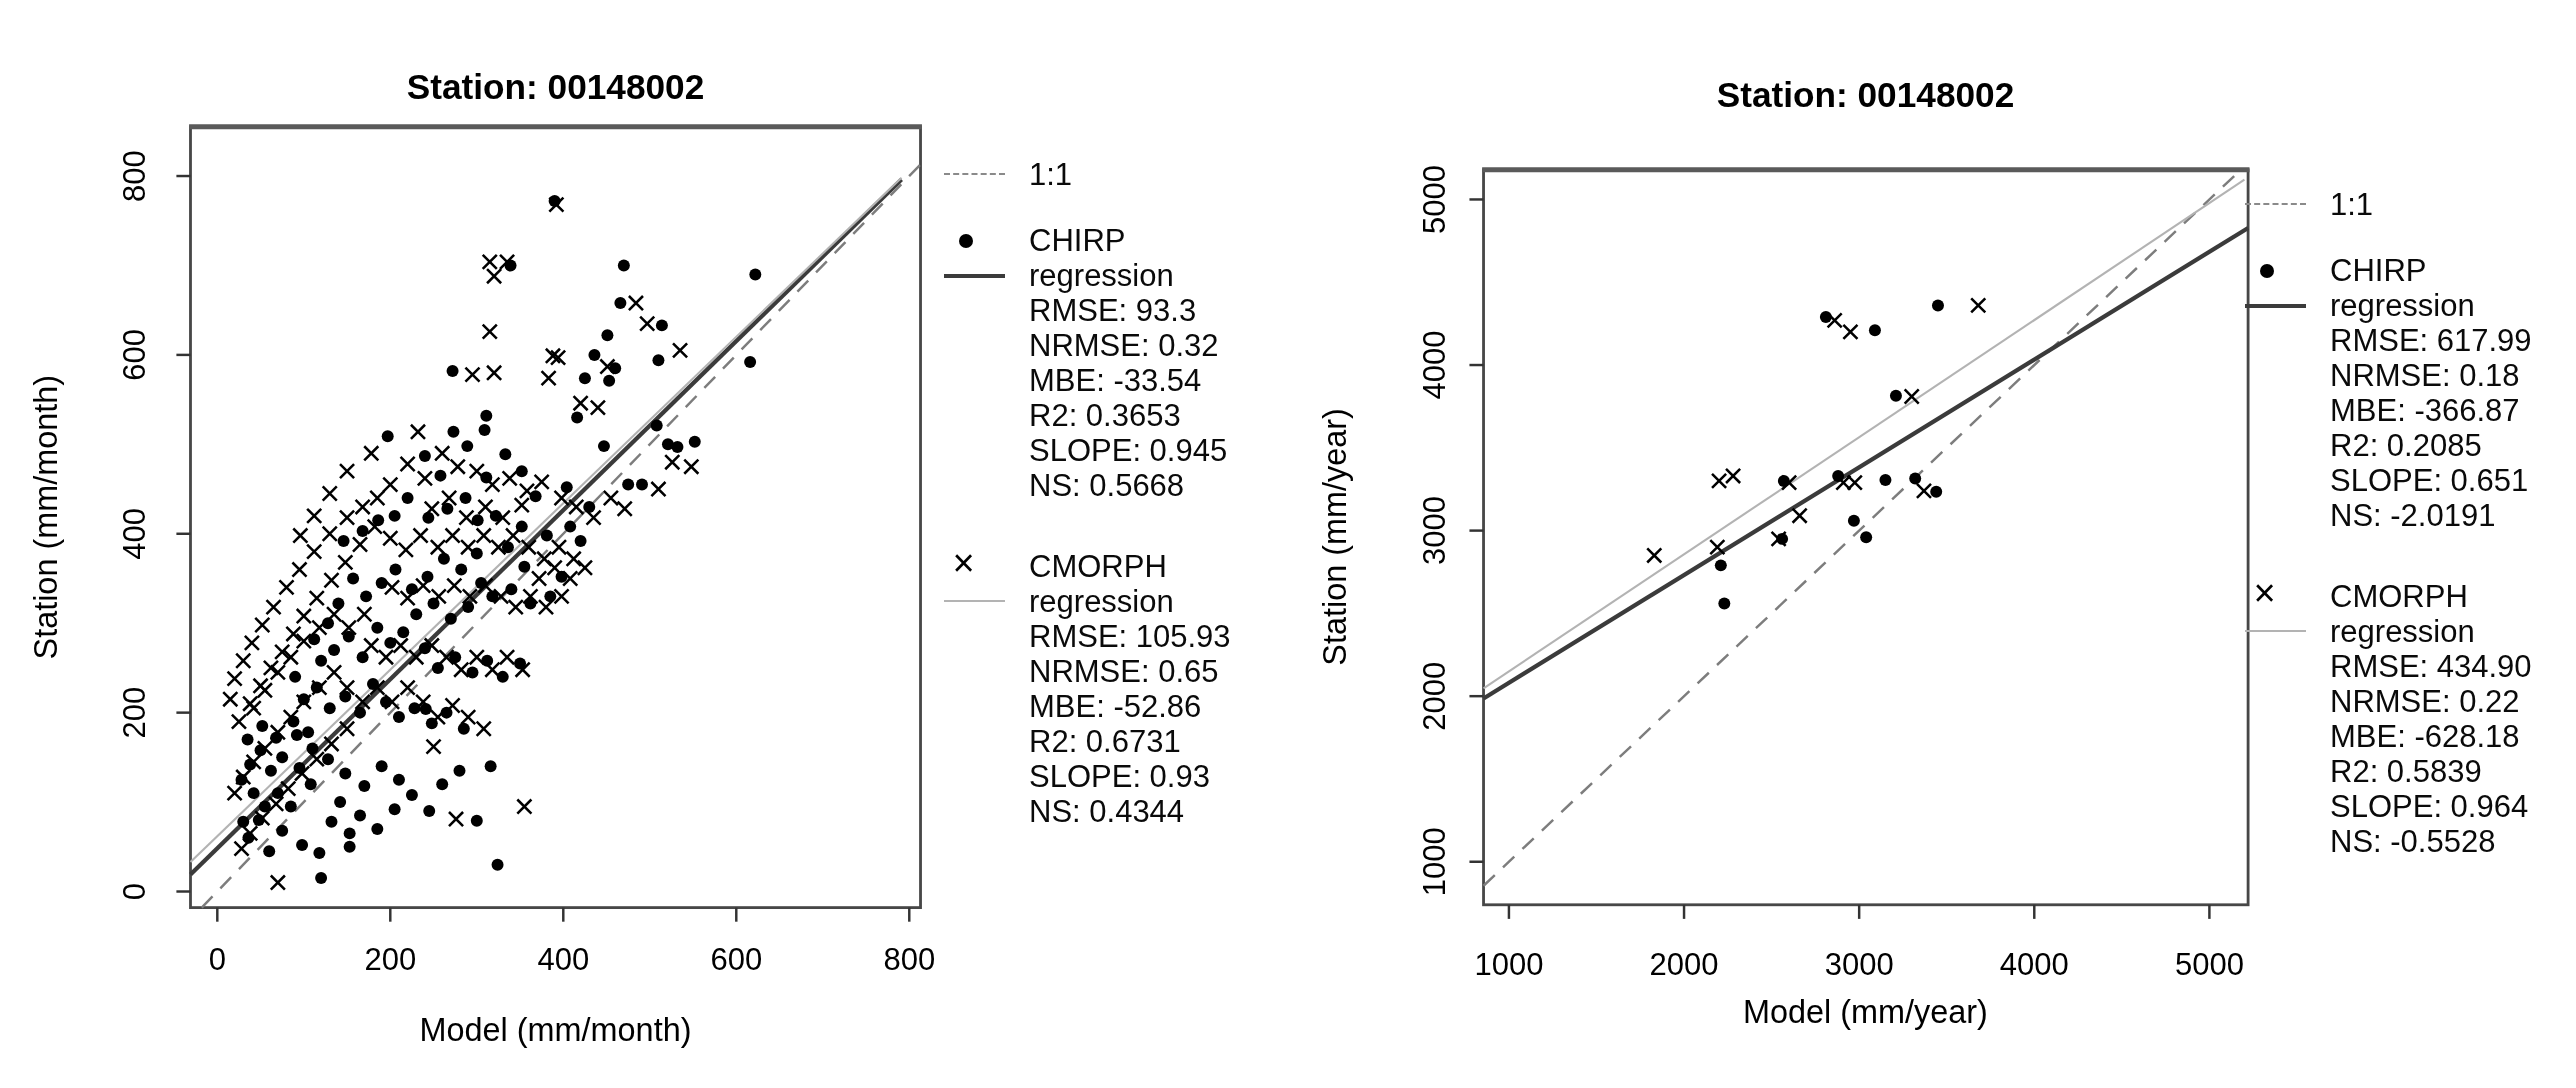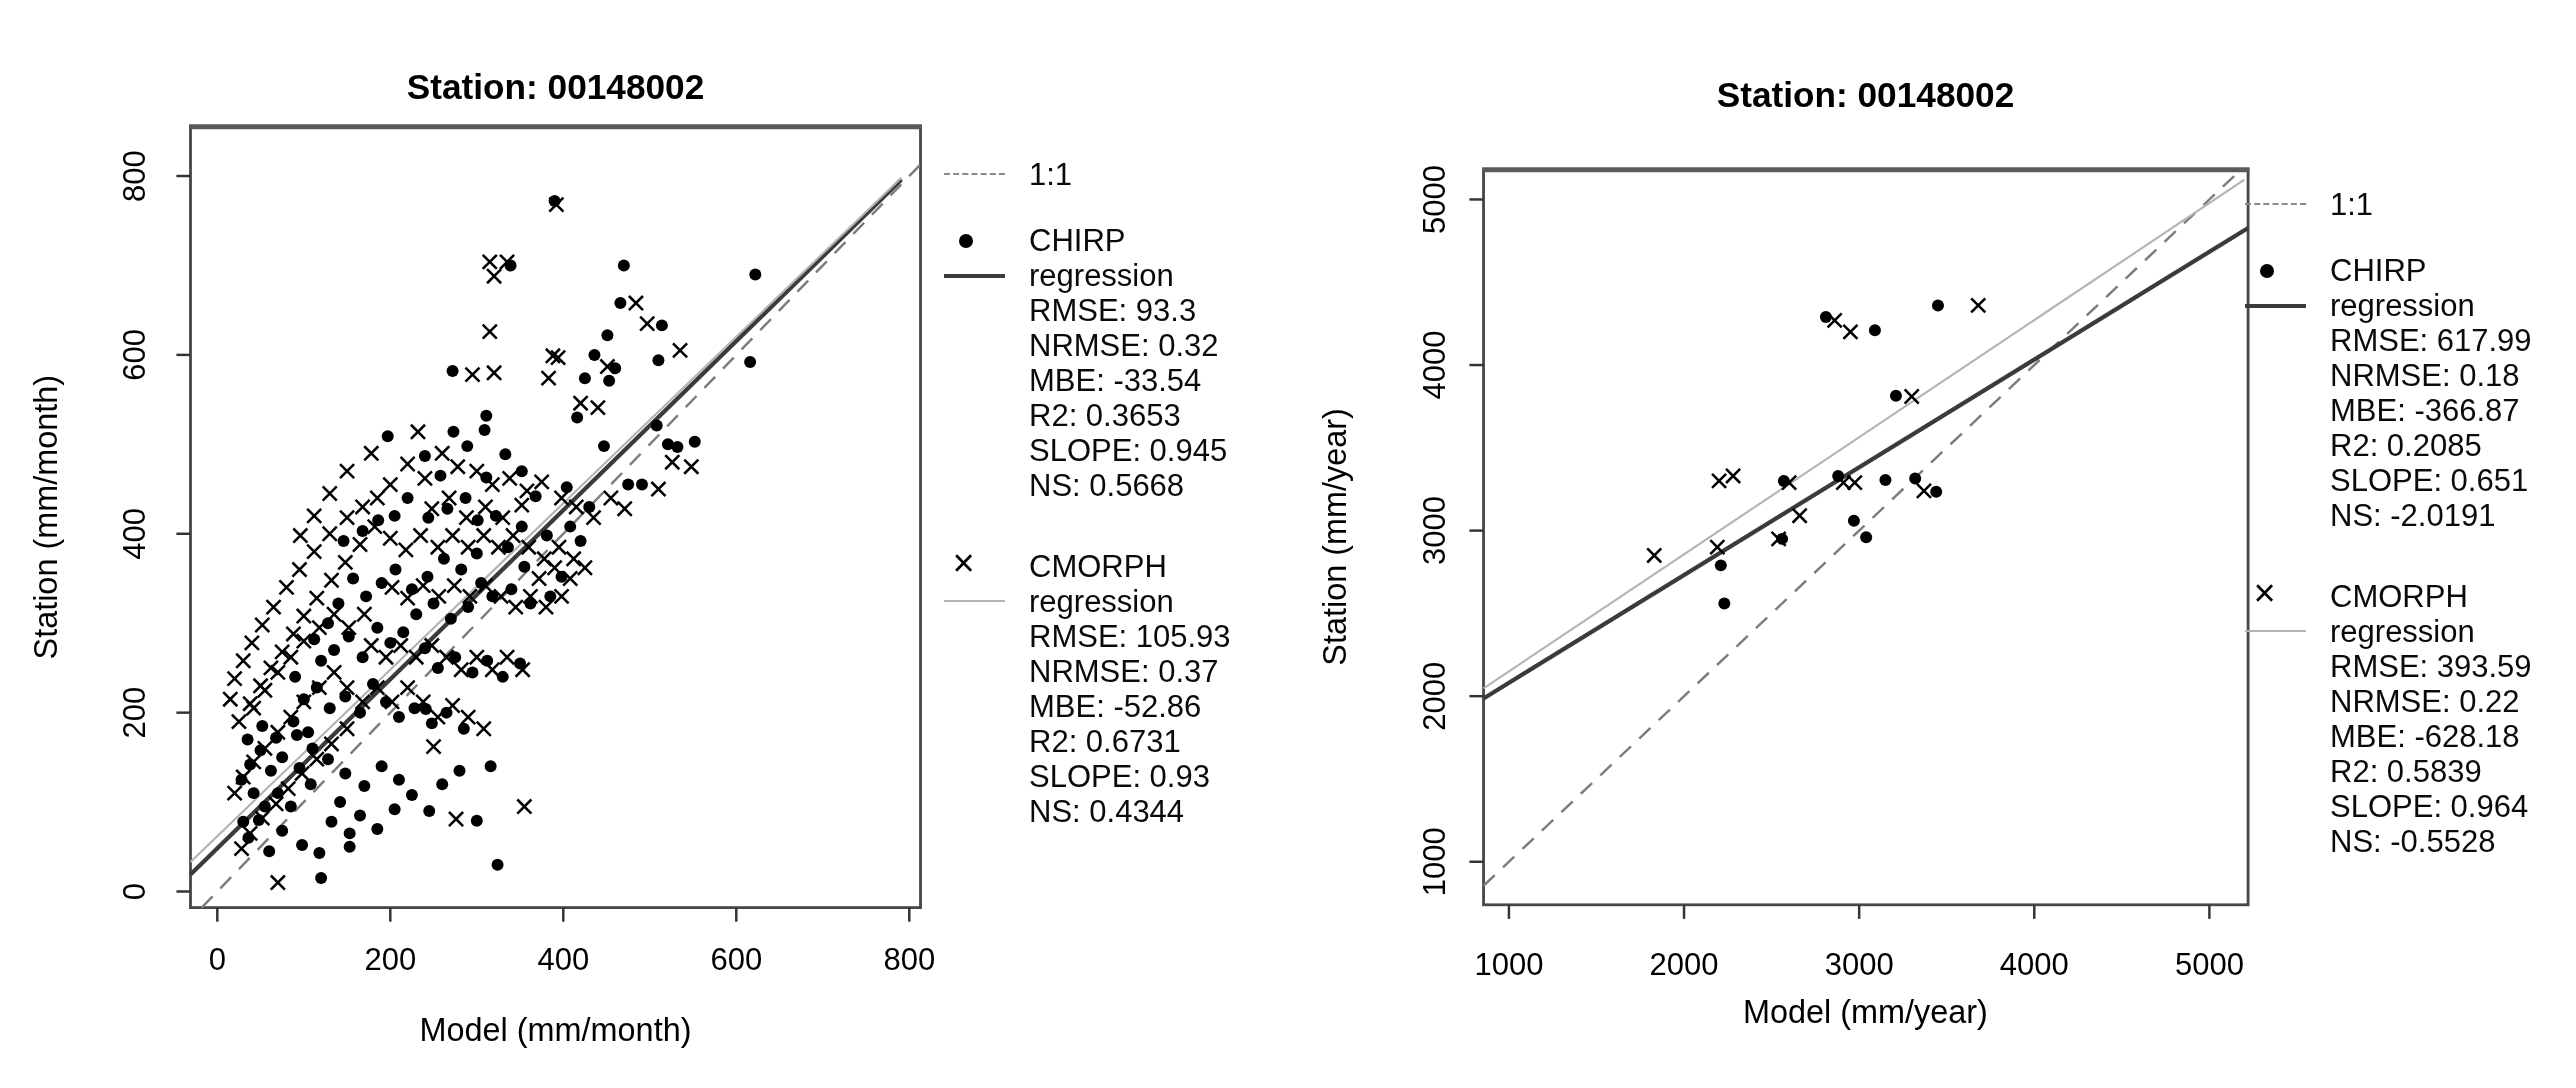--- a/index.html
+++ b/index.html
@@ -447,21 +447,21 @@
     <div class="lg-block b2">
       <div class="sw-col">
         <span class="sw-x">×</span>
         <span class="sw-line light"></span>
       </div>
       <div class="lg-text">
         <div class="lg-name">CMORPH</div>
         <div>
             <div>regression</div>
             <div>RMSE: 105.93</div>
-            <div>NRMSE: 0.37</div>
+            <div>NRMSE: 0.65</div>
             <div>MBE: -52.86</div>
             <div>R2: 0.6731</div>
             <div>SLOPE: 0.93</div>
             <div>NS: 0.4344</div>
           </div>
       </div>
     </div>
   </div>
 
   <div class="legend" id="legend-right">
@@ -491,21 +491,21 @@
     </div>
     <div class="lg-block b2">
       <div class="sw-col">
         <span class="sw-x">×</span>
         <span class="sw-line light"></span>
       </div>
       <div class="lg-text">
         <div class="lg-name">CMORPH</div>
         <div>
             <div>regression</div>
-            <div>RMSE: 393.59</div>
+            <div>RMSE: 434.90</div>
             <div>NRMSE: 0.22</div>
             <div>MBE: -628.18</div>
             <div>R2: 0.5839</div>
             <div>SLOPE: 0.964</div>
             <div>NS: -0.5528</div>
           </div>
       </div>
     </div>
   </div>
 

